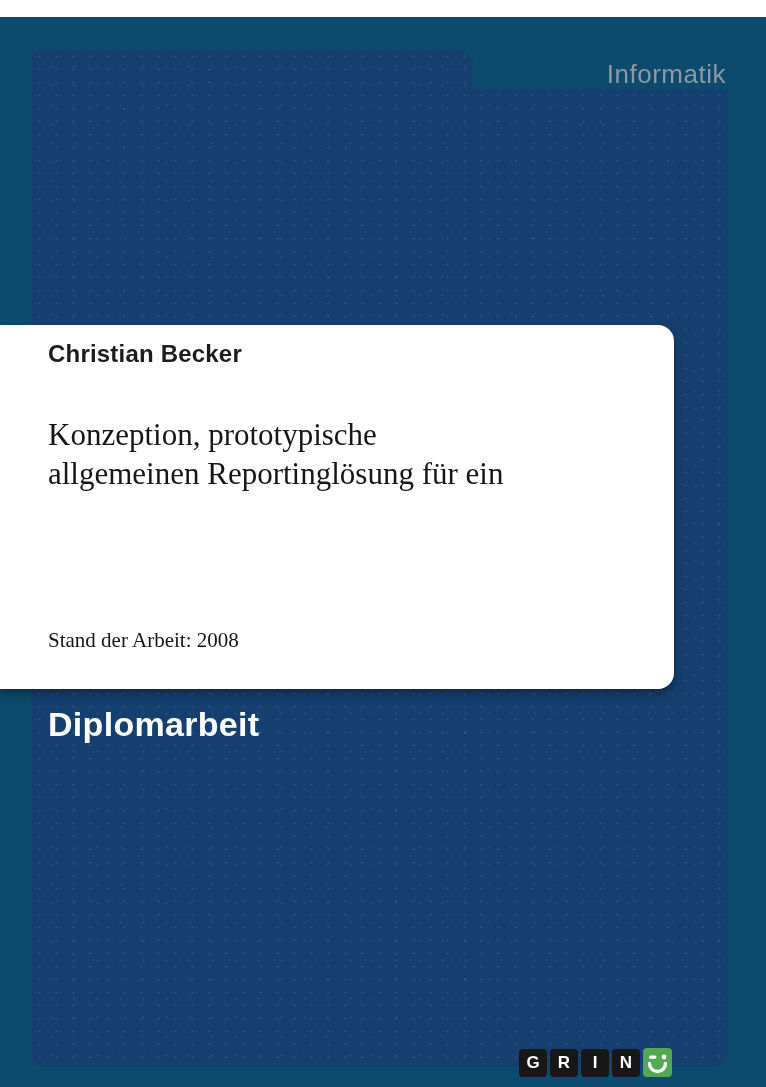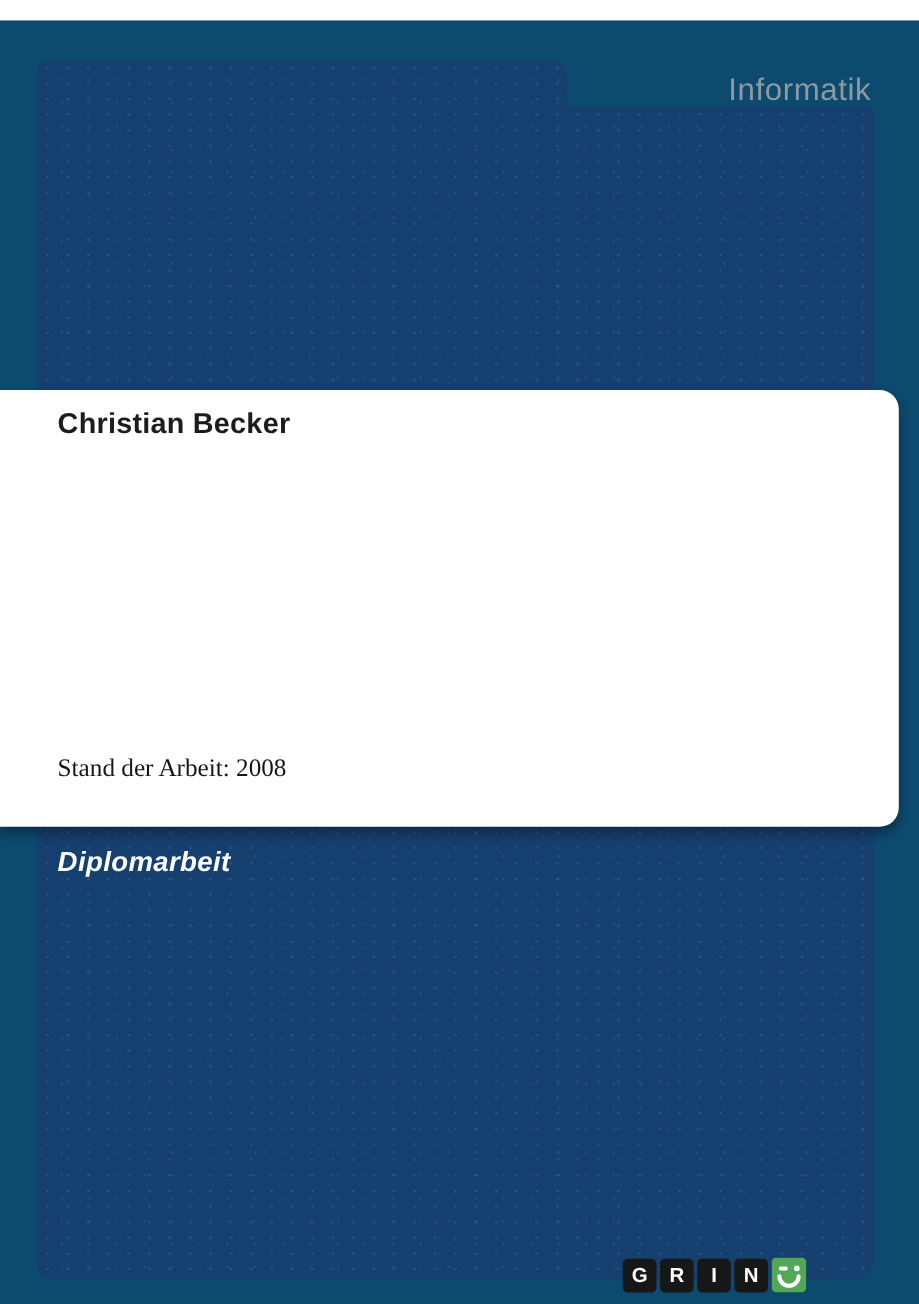--- a/index.html
+++ b/index.html
@@ -57,21 +57,21 @@
     width: 697px;
     height: 978px;
     border-radius: 0 3px 18px 12px;
   }
 
   
   .card {
     position: absolute;
     left: 0;
     top: 308px;
-    width: 749px;
+    width: 674px;
     height: 364px;
     background: #ffffff;
     border-radius: 0 16px 16px 0;
     box-shadow: 0 5px 9px rgba(10, 15, 25, 0.45);
   }
 
   .author {
     position: absolute;
     left: 48px;
     top: 15px;
@@ -100,25 +100,24 @@
     font-family: "Liberation Serif", serif;
     font-size: 21px;
     color: #161616;
     text-align: center;
   }
 
   .doc-type {
     position: absolute;
     left: 48px;
     top: 688px;
-    font-size: 23px;
+    font-size: 34px;
     font-weight: bold;
     color: #ffffff;
     letter-spacing: 0.3px;
-    font-style: italic;
   }
 
   
   .logo {
     position: absolute;
     left: 519px;
     top: 1032px;
     display: flex;
     gap: 3px;
   }
@@ -149,20 +148,22 @@
 
   <div class="category">Informatik</div>
 
   <div class="panel-tab navy-tex"></div>
   <div class="panel navy-tex"></div>
 
   <div class="card">
     <div class="author">Christian Becker</div>
 
     <div class="title">
+      <div>Konzeption, prototypische</div>
+      <div>allgemeinen Reportinglösung für ein</div>
     </div>
 
     <div class="subtitle">Stand der Arbeit: 2008</div>
   </div>
 
   <div class="doc-type">Diplomarbeit</div>
 
   <div class="logo">
     <div class="tile">G</div>
     <div class="tile">R</div>

